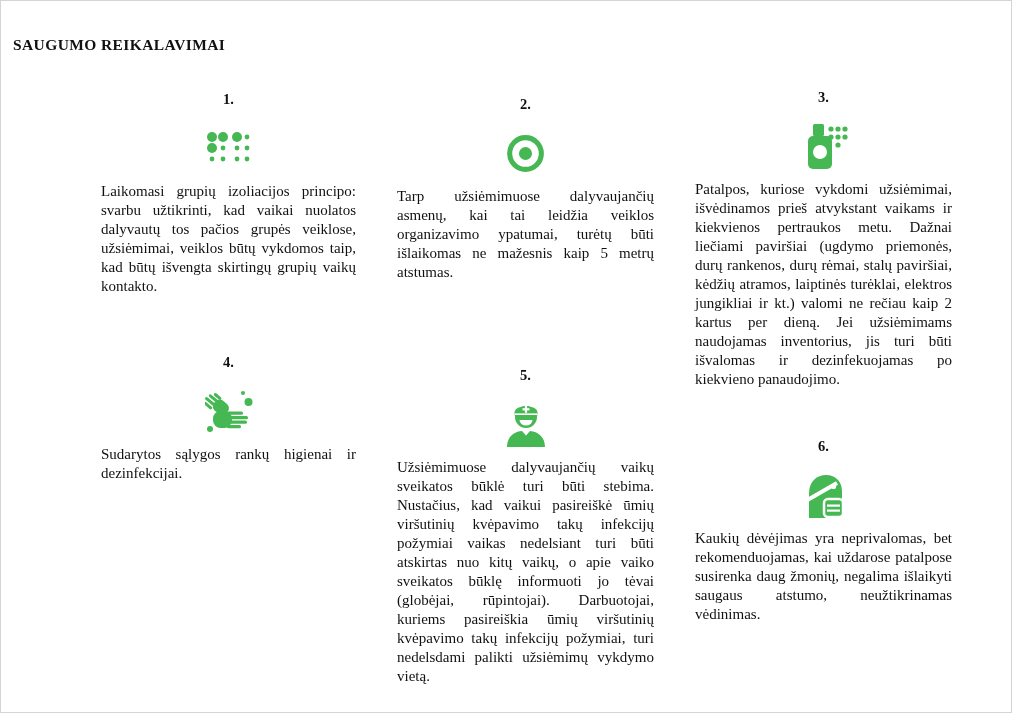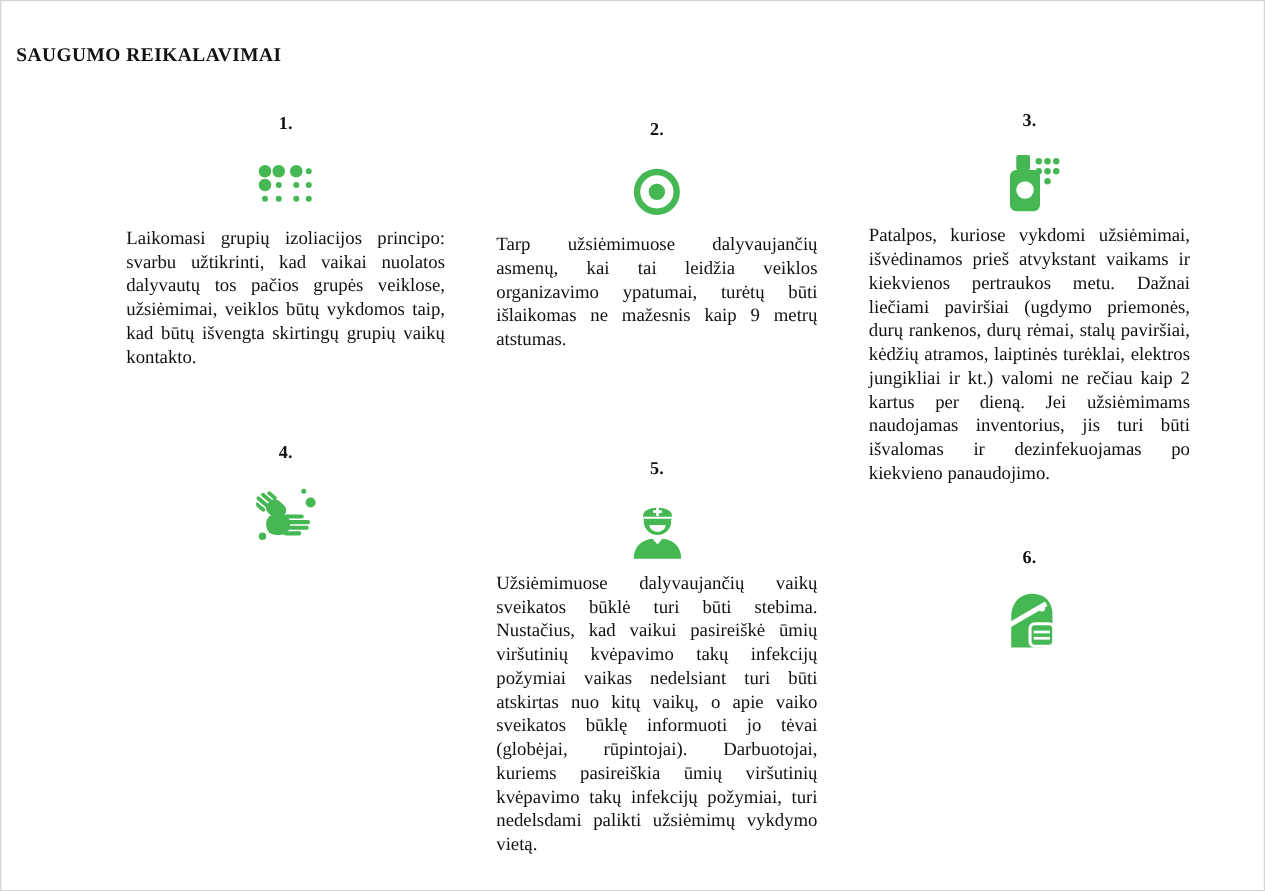--- a/index.html
+++ b/index.html
@@ -90,21 +90,21 @@
   </div>
 
   <div class="cell cell-2">
     <div class="num">2.</div>
     <div class="iconwrap">
       <svg width="41" height="41" viewBox="0 0 44 44" aria-hidden="true">
         <circle cx="22" cy="22" r="17" fill="none" stroke="currentColor" stroke-width="5.5"></circle>
         <circle cx="22" cy="22" r="7" fill="currentColor"></circle>
       </svg>
     </div>
-    <p class="body-text">Tarp užsiėmimuose dalyvaujančių asmenų, kai tai leidžia veiklos organizavimo ypatumai, turėtų būti išlaikomas ne mažesnis kaip 9 metrų atstumas.</p>
+    <p class="body-text">Tarp užsiėmimuose dalyvaujančių asmenų, kai tai leidžia veiklos organizavimo ypatumai, turėtų būti išlaikomas ne mažesnis kaip 5 metrų atstumas.</p>
   </div>
 
   <div class="cell cell-3">
     <div class="num">3.</div>
     <div class="iconwrap">
       <svg width="50" height="48" viewBox="0 0 50 48" fill="currentColor" aria-hidden="true">
         <rect x="14" y="2" width="11" height="12" rx="1.5"></rect>
         <rect x="9" y="14" width="24" height="33" rx="5"></rect>
         <circle cx="21" cy="30" r="7" fill="#ffffff"></circle>
         <circle cx="32" cy="7" r="2.6"></circle>
@@ -133,20 +133,21 @@
         <rect x="8" y="22" width="19" height="17" rx="7.5"></rect>
         <rect x="22" y="22.5" width="16" height="3.3" rx="1.6"></rect>
         <rect x="24" y="27" width="19" height="3.3" rx="1.6"></rect>
         <rect x="24" y="31.5" width="18" height="3.3" rx="1.6"></rect>
         <rect x="22" y="36" width="14" height="3.3" rx="1.6"></rect>
         <circle cx="38" cy="4" r="2"></circle>
         <circle cx="43.5" cy="13" r="4"></circle>
         <circle cx="5" cy="40" r="3"></circle>
       </svg>
     </div>
+    <p class="body-text">Sudarytos sąlygos rankų higienai ir dezinfekcijai.</p>
   </div>
 
   <div class="cell cell-5">
     <div class="num">5.</div>
     <div class="iconwrap">
       <svg width="50" height="48" viewBox="0 0 50 48" fill="currentColor" aria-hidden="true">
         <circle cx="25" cy="17" r="11"></circle>
         <path d="M18.5,20 a6.5,5.5 0 0 0 13,0 z" fill="#ffffff"></path>
         <path d="M13.5,15.5 L13.5,12.5 C13.5,4 36.5,4 36.5,12.5 L36.5,15.5 Z"></path>
         <rect x="13.5" y="13.4" width="23" height="1.6" fill="#ffffff"></rect>
@@ -163,15 +164,16 @@
     <div class="iconwrap">
       <svg width="50" height="48" viewBox="0 0 50 48" aria-hidden="true">
         <path fill="currentColor" d="M10,47 L10,23 C10,10 18,4 27,4 C37,4 43,11 43,20 L43,26 C43,29 41,31 38,31 L36,31 L36,47 Z"></path>
         <path d="M5,31 L38,12" stroke="#ffffff" stroke-width="4" fill="none"></path>
         <circle cx="34.5" cy="15.5" r="2.6" fill="#ffffff"></circle>
         <rect x="25" y="28" width="19" height="18" rx="4" fill="currentColor" stroke="#ffffff" stroke-width="2.5"></rect>
         <rect x="28" y="33.5" width="13" height="2.2" fill="#ffffff"></rect>
         <rect x="28" y="38.5" width="13" height="2.2" fill="#ffffff"></rect>
       </svg>
     </div>
+    <p class="body-text">Kaukių dėvėjimas yra neprivalomas, bet rekomenduojamas, kai uždarose patalpose susirenka daug žmonių, negalima išlaikyti saugaus atstumo, neužtikrinamas vėdinimas.</p>
   </div>
 
 </div>
 
 </body></html>

